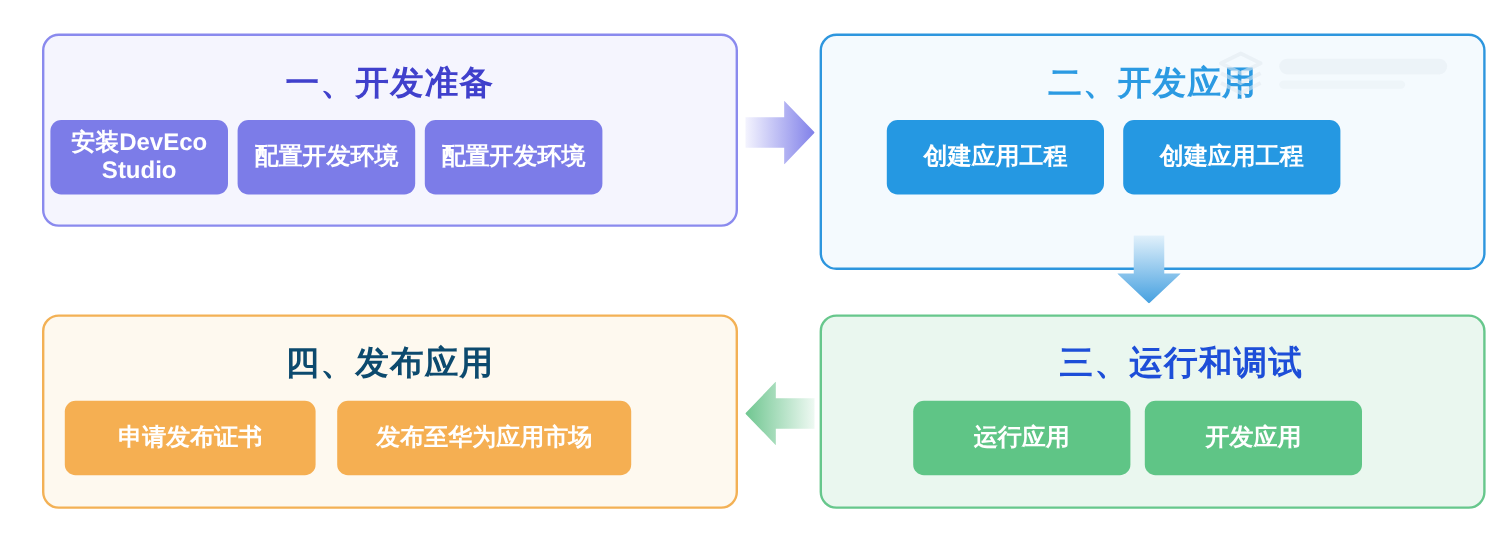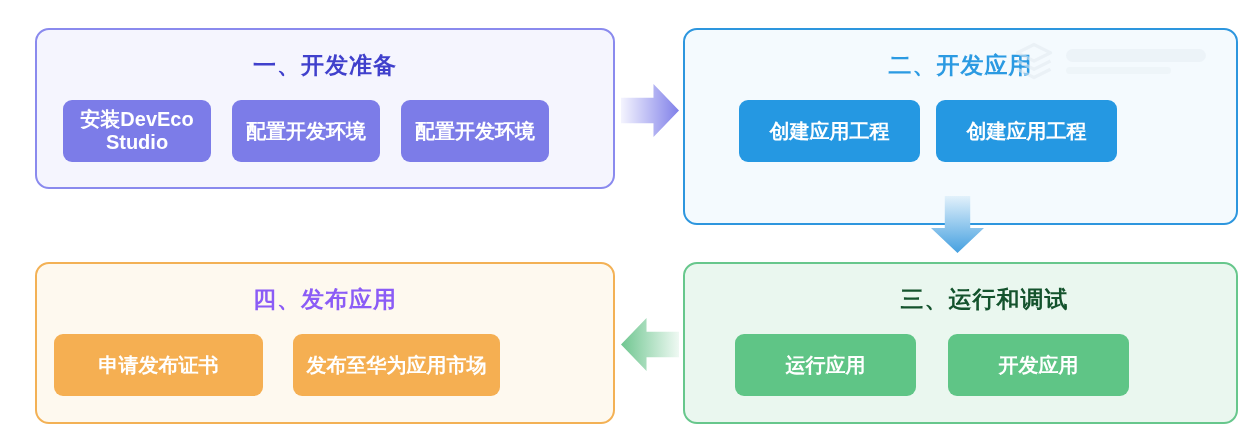--- a/index.html
+++ b/index.html
@@ -9,63 +9,63 @@
   .canvas {
     position:relative; width:1259px; height:444px;
     background:#ffffff; overflow:hidden;
   }
 
   .flow-box {
     position:absolute;
     border:2px solid; border-radius:14px;
   }
   .box-title {
-    text-align:center; font-weight:bold; font-size:23px;
+    text-align:center; font-weight:bold; font-size:28px;
     margin-top:20px; letter-spacing:1px; white-space:nowrap;
   }
   .chips {
     position:absolute; top:70px; left:0; right:0;
     display:flex; align-items:flex-start;
   }
   .chip {
     height:62px; border-radius:9px; color:#ffffff;
     font-weight:bold; font-size:20px; line-height:1.15;
     display:flex; align-items:center; justify-content:center;
     text-align:center; padding:2px 6px; flex:0 0 auto;
   }
 
   
   #box-prep { left:35px; top:28px; width:580px; height:161px;
     background:#F5F5FE; border-color:#8A8AEE; }
   #box-prep .box-title { color:#4040CC; }
-  #box-prep .chips { padding-left:26px; gap:21px; }
+  #box-prep .chips { padding-left:5px; gap:8px; }
   #box-prep .chip { background:#7C7CE8; width:148px; }
 
   
   #box-dev { left:683px; top:28px; width:555px; height:197px;
     background:#F4FAFE; border-color:#2D96DE; }
   #box-dev .box-title { color:#2B9AE2; }
   #box-dev .chips { padding-left:54px; gap:16px; }
   #box-dev .chip { background:#2598E2; width:181px; }
 
   
   #box-run { left:683px; top:262px; width:555px; height:162px;
     background:#EAF7EF; border-color:#67C78C; }
-  #box-run .box-title { color:#14532d;padding-left:48px; }
-  #box-run .chips { padding-left:50px; gap:32px; }
+  #box-run .box-title { color:#1d4ed8;padding-left:48px; }
+  #box-run .chips { padding-left:76px; gap:12px; }
   #box-run .chip { background:#5FC586; width:181px; }
 
   
   #box-publish { left:35px; top:262px; width:580px; height:162px;
     background:#FEF9EF; border-color:#F3B155; }
-  #box-publish .box-title { color:#8b5cf6; }
+  #box-publish .box-title { color:#0c4a6e; }
   #box-publish .chips { padding-left:17px; gap:18px; }
   #box-publish .chip { background:#F5AF52; }
   #box-publish .chip.w1 { width:209px; }
-  #box-publish .chip.w2 { width:207px;margin-left:12px; }
+  #box-publish .chip.w2 { width:245px; }
 
   
   .arrow { position:absolute; }
   #arrow-right {
     left:621px; top:84px; width:58px; height:53px;
     background:linear-gradient(to right,#F4F4FE 0%,#8080E9 100%);
     clip-path:polygon(0 26%,56% 26%,56% 0,100% 50%,56% 100%,56% 74%,0 74%);
   }
   #arrow-down {
     left:931px; top:196px; width:53px; height:57px;

